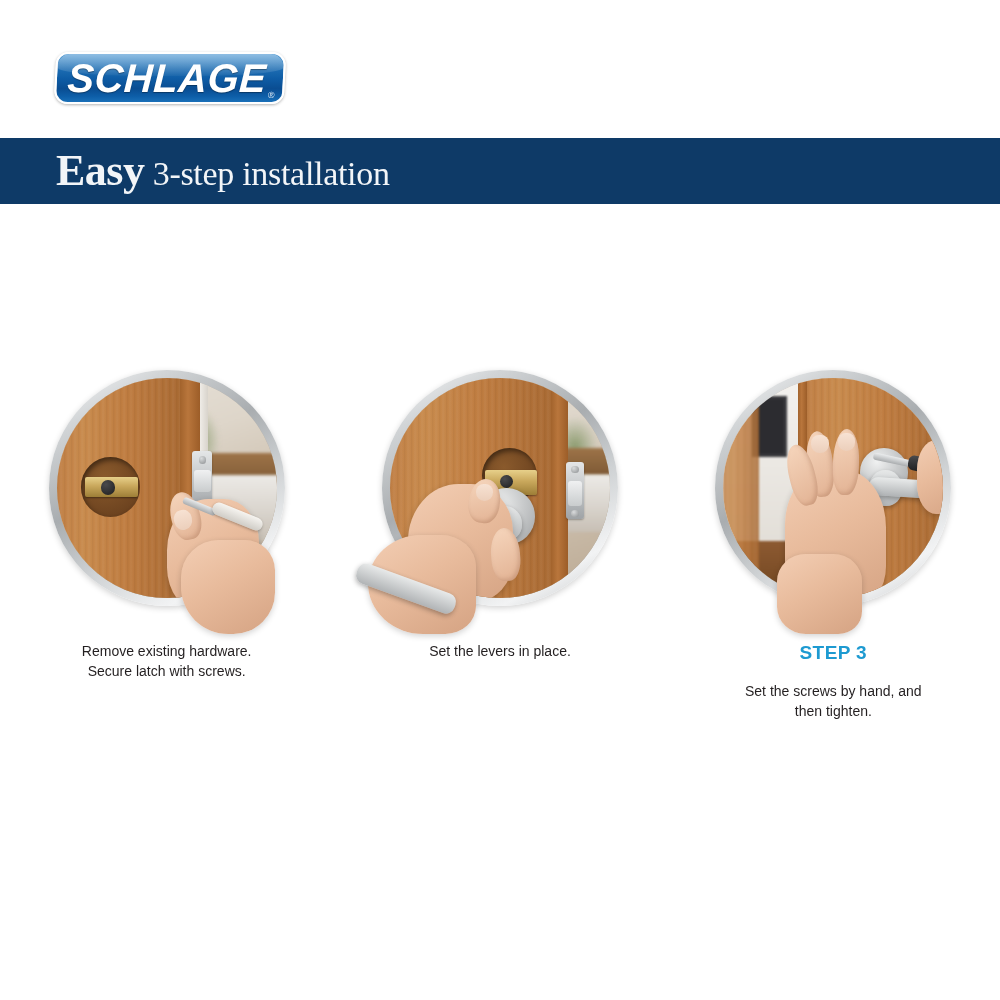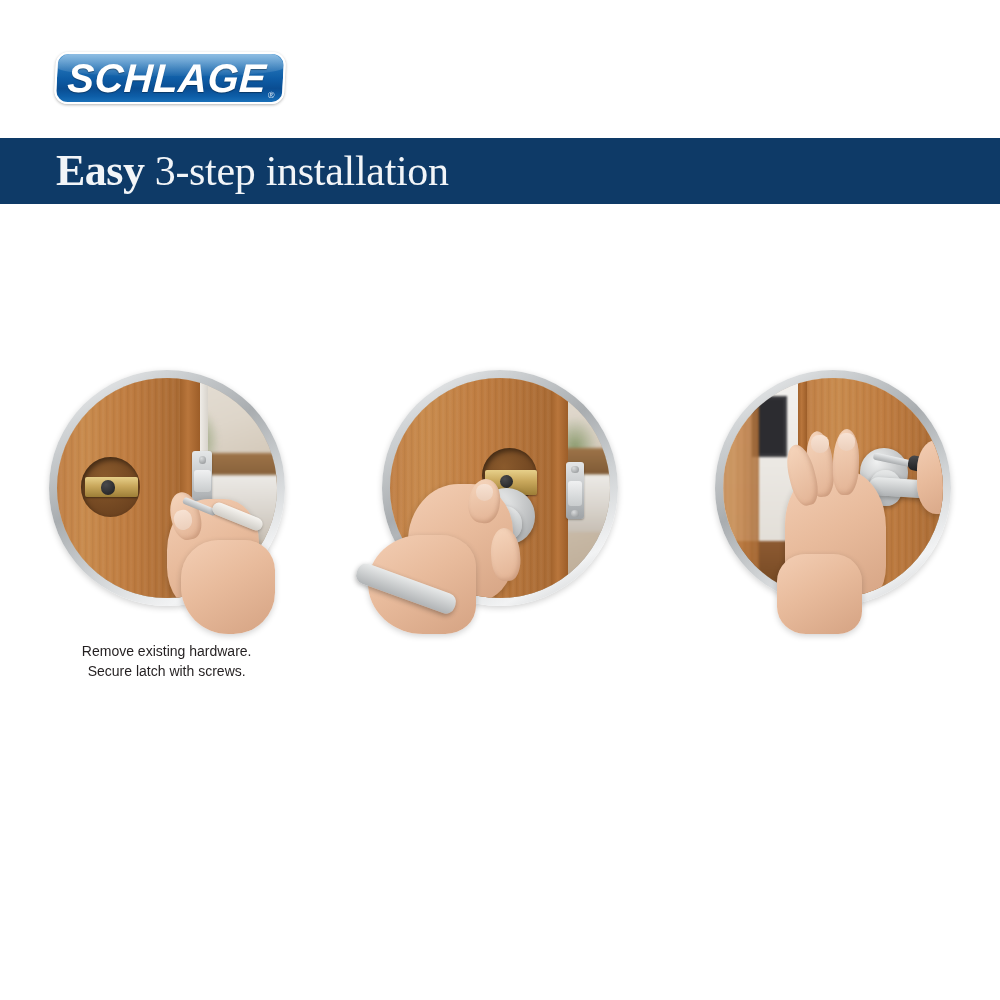--- a/index.html
+++ b/index.html
@@ -52,21 +52,21 @@
     display: flex; align-items: center;
   }
   .banner-inner {
     padding-left: 56px;
     white-space: nowrap;
     color: #f2f5f8;
     font-family: "Liberation Serif", serif;
     line-height: 1;
   }
   .banner-easy { font-weight: bold; font-size: 44px; letter-spacing: -0.5px; margin-top: 10px; }
-  .banner-rest { font-weight: normal; font-size: 42px; letter-spacing: -0.3px; }
+  .banner-rest { font-weight: normal; font-size: 34px; letter-spacing: -0.3px; }
 
   
   .steps { position: absolute; left: 0; top: 360px; width: 1000px; display: flex; }
   .step { width: 333.33px; position: relative; }
 
   
   .photo {
     position: relative;
     width: 236px; height: 236px;
     margin: 10px auto 0 auto;
@@ -327,20 +327,21 @@
             <div class="hand" style="left:8%;top:48%;width:48%;height:54%;border-radius:48% 40% 36% 46%;"></div>
             <div class="finger" style="left:36%;top:46%;width:14%;height:20%;transform:rotate(8deg);"></div>
             <div class="nail" style="left:39%;top:48%;width:8%;height:8%;"></div>
             <div class="finger" style="left:46%;top:68%;width:13%;height:24%;transform:rotate(-4deg);"></div>
           </div>
         </div>
         <div class="hand-outside hand" style="left:-6%;top:70%;width:46%;height:42%;border-radius:52% 34% 30% 54%;"></div>
         <div class="hand-outside lever-arm" style="left:-12%;top:88%;width:44%;height:9%;transform:rotate(20deg);"></div>
       </div>
       <div class="caption">
+        <div class="step-desc">Set the levers in place.</div>
       </div>
     </div>
 
     <div class="step">
       <div class="photo">
         <div class="photo-ring"></div>
         <div class="photo-inner">
           <div class="scene">
             <div class="bg-room"></div>
             <div class="wall-white"></div>
@@ -366,17 +367,19 @@
             <div class="finger" style="left:50%;top:23%;width:12%;height:30%;transform:rotate(2deg);"></div>
             <div class="nail" style="left:52%;top:25%;width:8%;height:8%;"></div>
             <div class="finger" style="left:30%;top:30%;width:12%;height:28%;transform:rotate(-14deg);"></div>
 
             <div class="hand" style="left:88%;top:28%;width:22%;height:34%;border-radius:40% 50% 50% 40%;"></div>
           </div>
         </div>
         <div class="hand-outside hand" style="left:26%;top:78%;width:36%;height:34%;border-radius:34% 34% 28% 34%;"></div>
       </div>
       <div class="caption">
+        <div class="step-label">STEP 3</div>
+        <div class="step-desc">Set the screws by hand, and then tighten.</div>
       </div>
     </div>
 
   </div>
 </div>
 
 </body></html>

